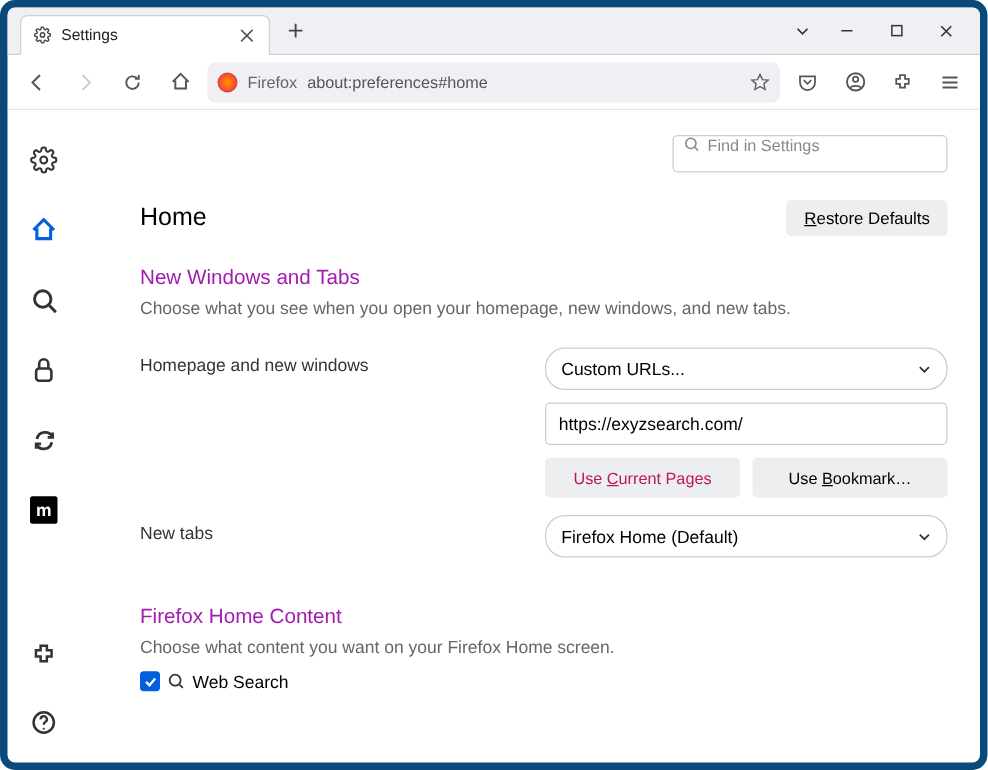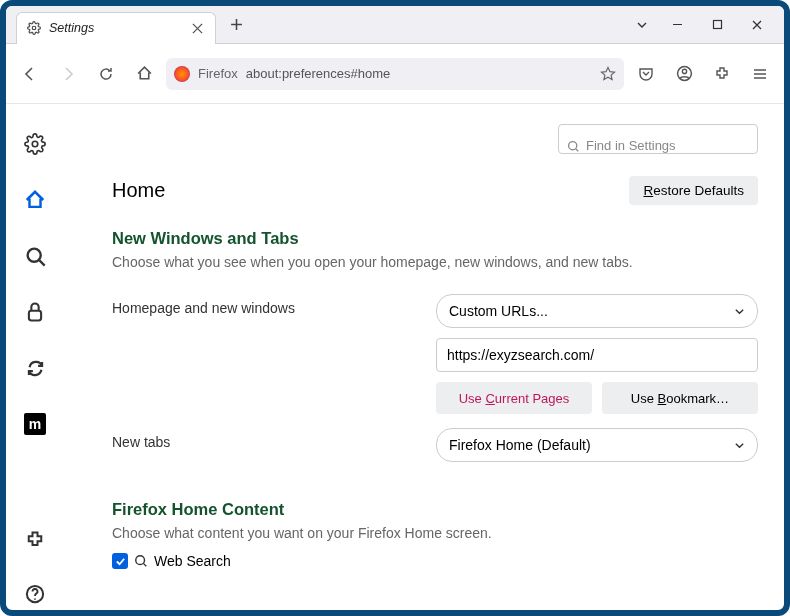--- a/index.html
+++ b/index.html
@@ -1,46 +1,46 @@
 <!DOCTYPE html>
 <html><head>
 <meta charset="utf-8">
 <style>
 * { margin: 0; padding: 0; box-sizing: border-box; font-family: -apple-system, BlinkMacSystemFont, "Segoe UI", sans-serif; }
 body { width: 790px; height: 616px; background: #fff; border: 6px solid #0a4a7a; border-radius: 12px; overflow: hidden; position: relative; }
 .titlebar { display: flex; align-items: center; height: 38px; background: #f0f0f4; border-bottom: 1px solid #cfcfd8; padding: 0 4px; }
-.tab { display: flex; align-items: center; background: #fff; border: 1px solid #cfcfd8; border-bottom: none; border-radius: 6px 6px 0 0; height: 32px; padding: 0 10px; margin-left: 6px; margin-top: 6px; min-width: 200px; gap: 8px; font-style: italic; }
+.tab { display: flex; align-items: center; background: #fff; border: 1px solid #cfcfd8; border-bottom: none; border-radius: 6px 6px 0 0; height: 32px; padding: 0 10px; margin-left: 6px; margin-top: 6px; min-width: 200px; gap: 8px; }
 .tab-title { font-size: 12.5px; color: #222; flex: 1; }
 .tab-close { width: 16px; height: 16px; display: flex; align-items: center; justify-content: center; color: #555; cursor: pointer; }
 .newtab { width: 28px; height: 28px; display: flex; align-items: center; justify-content: center; margin-left: 6px; color: #444; cursor: pointer; }
 .titlebar-spacer { flex: 1; }
 .win-controls { display: flex; gap: 2px; margin-right: 4px; }
 .win-btn { width: 38px; height: 28px; display: flex; align-items: center; justify-content: center; color: #333; }
 .win-arrow { width: 32px; display:flex; align-items:center; justify-content:center; color:#333;}
-.toolbar { display: flex; align-items: center; height: 60px; padding: 0 8px; gap: 6px; border-bottom: 1px solid #e5e5ec; }
+.toolbar { display: flex; align-items: center; height: 44px; padding: 0 8px; gap: 6px; border-bottom: 1px solid #e5e5ec; }
 .tbtn { width: 32px; height: 32px; display: flex; align-items: center; justify-content: center; color: #555; border-radius: 4px; }
 .tbtn.disabled { color: #bbb; }
 .urlbar { flex: 1; display: flex; align-items: center; height: 32px; background: #f0f0f4; border-radius: 6px; padding: 0 8px; gap: 8px; }
 .urlbar-heading { color: #666; font-size: 13px; }
 .urlbar-text { color: #555; font-size: 13px; }
 .urlbar-star { margin-left: auto; color: #666; }
 .ff-logo { width:16px; height:16px; border-radius:50%; background: radial-gradient(circle at 50% 50%, #ff9500 0%, #ff5722 50%, #7b1fa2 100%); }
 .content-area { display: flex; height: calc(100% - 82px); }
 .sidebar { width: 58px; display: flex; flex-direction: column; align-items: center; padding-top: 22px; gap: 20px; }
 .side-item { width: 36px; height: 36px; display:flex; align-items:center; justify-content:center; border-radius:6px; color:#333; cursor:pointer; }
 .side-item.active { color:#0060df; }
 .side-square { width:22px; height:22px; background:#000; color:#fff; display:flex; align-items:center; justify-content:center; font-weight:bold; font-size:14px; border-radius:2px;}
 .sidebar-bottom { margin-top:auto; margin-bottom:14px; display:flex; flex-direction:column; gap:18px; align-items:center;}
 .main { flex: 1; padding: 20px 26px 0 48px; overflow:hidden; }
 .search-row { display:flex; justify-content:flex-end; margin-bottom: 22px;}
-.search-box { width: 200px; height: 30px; border:1px solid #ccc; border-radius:4px; display:flex; align-items:flex-end; padding:0 8px; gap:6px; color:#888; font-size:13px;}
+.search-box { width: 220px; height: 30px; border:1px solid #ccc; border-radius:4px; display:flex; align-items:flex-start; padding:0 8px; gap:6px; color:#888; font-size:13px;}
 .heading-row { display:flex; align-items:center; justify-content:space-between; margin-bottom: 24px;}
 h1 { font-size: 20px; font-weight: 400; color: #000000; }
 .restore-btn { background:#eceef0; border:none; padding:7px 14px; border-radius:4px; font-size:13.5px; cursor:pointer; }
-h2 { font-size: 16.5px; font-weight: 700; margin-bottom: 6px; color:#14532d; }
+h2 { font-size: 16.5px; font-weight: 400; margin-bottom: 6px; color:#a21caf; }
 .subtext { font-size: 14px; color: #666; margin-bottom: 24px; }
 .form-row { display:flex; align-items:flex-start; margin-bottom: 10px; gap: 20px; justify-content: space-between;}
 .form-label { width: 290px; font-size: 14px; color:#333; padding-top:6px; }
 .form-controls { flex:1; display:flex; flex-direction:column; gap:10px; max-width:322px;}
 .select { width:100%; height:34px; border:1px solid #ccc; border-radius:16px; background:#fff; display:flex; align-items:center; justify-content:space-between; padding:0 12px; font-size:14px; cursor:pointer;}
 .input { width:100%; height:34px; border:1px solid #ccc; border-radius:4px; padding:0 10px; font-size:14px; }
 .btn-row { display:flex; gap:10px; }
 .btn { flex:1; height:32px; border:none; background:#eceef0; border-radius:4px; font-size:13px; cursor:pointer; white-space:nowrap; overflow:hidden; text-overflow:ellipsis; padding:0 8px;}
 .btn.disabled { color:#be185d; }
 .checkbox-row { display:flex; align-items:center; gap:6px; margin-top: 6px;}

